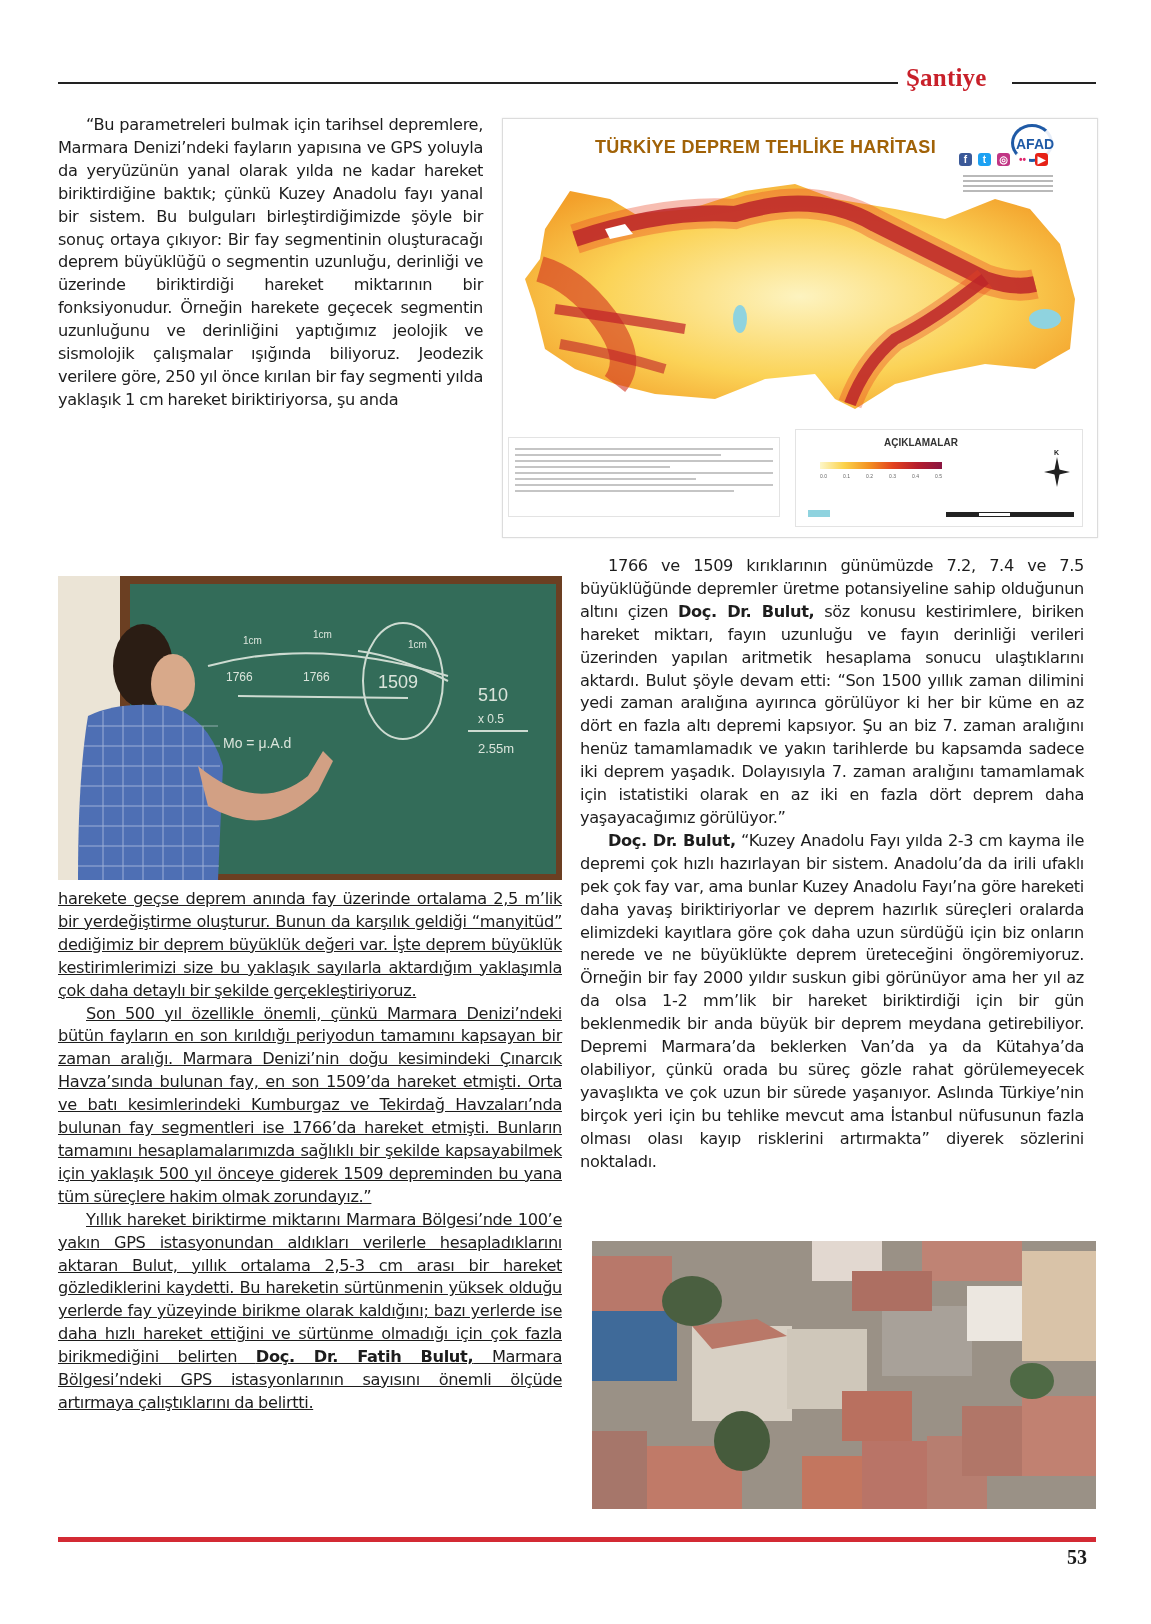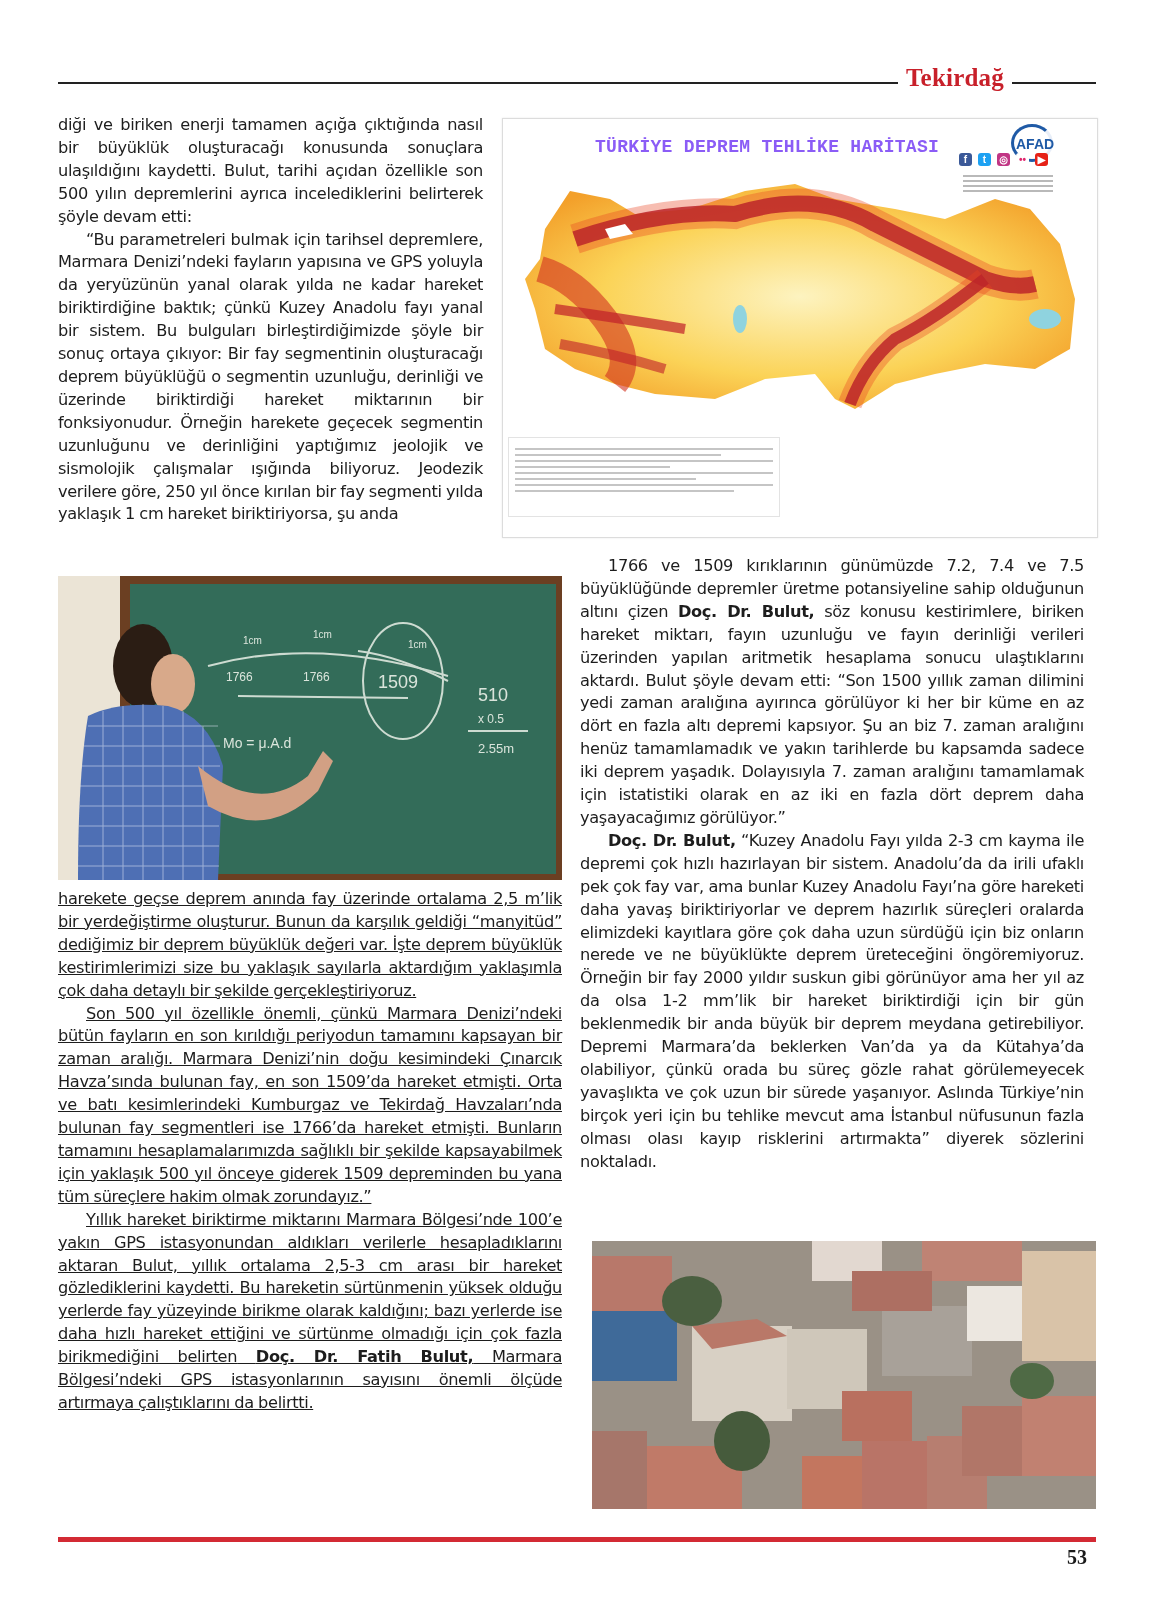--- a/index.html
+++ b/index.html
@@ -15,21 +15,21 @@
   .txt p { margin: 0; }
   .txt p.ind { text-indent: 28px; }
   .txt b { font-weight: bold; }
 
   .col1a { left: 58px; top: 114px; width: 425px; }
   .col1b { left: 58px; top: 888px; width: 504px; text-decoration: underline; }
   .col2  { left: 580px; top: 555px; width: 504px; }
 
   
   .map { position: absolute; left: 502px; top: 118px; width: 594px; height: 418px; background: #ffffff; border: 1px solid #dcdcdc; box-shadow: 0 0 2px #e8e8e8; overflow: hidden; }
-  .map-title { position: absolute; left: 92px; top: 18px; font-family: Liberation Mono, monospace; font-weight: bold; font-size: 18px; color: #8b5cf6; letter-spacing: 0.3px; }
+  .map-title { position: absolute; left: 92px; top: 18px; font-family: Liberation Sans, sans-serif; font-weight: bold; font-size: 18px; color: #a16207; letter-spacing: 0.3px; }
   .afad { position: absolute; left: 508px; top: 5px; width: 36px; height: 32px; border-radius: 50%; border: 3px solid #1f5aa6; border-right-color: #e8eef8; }
   .afad-text { position: absolute; left: 513px; top: 17px; font-family: "Liberation Sans", sans-serif; font-weight: bold; font-size: 14px; color: #1f5aa6; }
   .social { position: absolute; left: 456px; top: 34px; display: flex; gap: 6px; }
   .social span { display: block; width: 13px; height: 13px; border-radius: 3px; font-family: "Liberation Sans", sans-serif; font-size: 10px; line-height: 13px; text-align: center; color: #fff; font-weight: bold; }
   .contact { position: absolute; left: 460px; top: 53px; width: 90px; }
   .contact div { height: 2px; background: #b9b9b9; margin: 3px 0; }
 
   .turkey { position: absolute; left: 12px; top: 50px; width: 570px; height: 260px; }
 
   .note-box { position: absolute; left: 5px; top: 318px; width: 272px; height: 80px; border: 1px solid #e3e3e3; padding: 6px; box-sizing: border-box; }
@@ -47,25 +47,24 @@
   .photo2 { position: absolute; left: 592px; top: 1241px; width: 504px; height: 268px; overflow: hidden; background: #8b8378; }
 
   
   .footer-line { position: absolute; left: 58px; top: 1537px; width: 1038px; height: 5px; background: #d32a34; }
   .page-num { position: absolute; left: 1067px; top: 1546px; font-family: "Liberation Serif", serif; font-weight: bold; font-size: 20px; color: #1a1a1a; }
 </style>
 </head>
 <body>
 
 <div class="hdr-line-left"></div>
-<div class="hdr-title">Tekirdağ</div>
+<div class="hdr-title">Şantiye</div>
 <div class="hdr-line-right"></div>
 
 <div class="txt col1a">
-  <p>diği ve biriken enerji tamamen açığa çıktığında nasıl bir büyüklük oluşturacağı konusunda sonuçlara ulaşıldığını kaydetti. Bulut, tarihi açıdan özellikle son 500 yılın depremlerini ayrıca incelediklerini belirterek şöyle devam etti:</p>
   <p class="ind">“Bu parametreleri bulmak için tarihsel depremlere, Marmara Denizi’ndeki fayların yapısına ve GPS yoluyla da yeryüzünün yanal olarak yılda ne kadar hareket biriktirdiğine baktık; çünkü Kuzey Anadolu fayı yanal bir sistem. Bu bulguları birleştirdiğimizde şöyle bir sonuç ortaya çıkıyor: Bir fay segmentinin oluşturacağı deprem büyüklüğü o segmentin uzunluğu, derinliği ve üzerinde biriktirdiği hareket miktarının bir fonksiyonudur. Örneğin harekete geçecek segmentin uzunluğunu ve derinliğini yaptığımız jeolojik ve sismolojik çalışmalar ışığında biliyoruz. Jeodezik verilere göre, 250 yıl önce kırılan bir fay segmenti yılda yaklaşık 1 cm hareket biriktiriyorsa, şu anda</p>
 </div>
 
 <div class="map">
   <div class="map-title">TÜRKİYE DEPREM TEHLİKE HARİTASI</div>
   <div class="afad"></div>
   <div class="afad-text">AFAD</div>
   <div class="social">
     <span style="background:#3b5998;">f</span>
     <span style="background:#1da1f2;">t</span>
@@ -103,20 +102,39 @@
 
   <div class="note-box">
     <div></div>
       <div style="width:80%"></div>
       <div></div>
       <div style="width:60%"></div>
       <div></div>
       <div style="width:70%"></div>
       <div></div>
       <div style="width:85%"></div>
+  </div>
+  <div class="legend">
+    <div class="legend-title">AÇIKLAMALAR</div>
+    <div class="legend-bar"></div>
+    <div class="legend-ticks">
+      <span>0.0</span>
+      <span>0.1</span>
+      <span>0.2</span>
+      <span>0.3</span>
+      <span>0.4</span>
+      <span>0.5</span>
+    </div>
+    <div class="legend-water"></div>
+    <div class="legend-scale"></div>
+    <svg class="compass" viewBox="0 0 30 40">
+      <text x="12" y="7" font-size="7" font-family="Liberation Sans, sans-serif" font-weight="bold" fill="#222">K</text>
+      <polygon points="15,9 18,24 15,39 12,24" fill="#222"></polygon>
+      <polygon points="2,24 15,21 28,24 15,27" fill="#222"></polygon>
+    </svg>
   </div>
 </div>
 
 <div class="photo1">
   <svg width="504" height="304" viewBox="0 0 504 304">
     <rect x="0" y="0" width="504" height="304" fill="#ebe4d6"></rect>
     <rect x="62" y="0" width="442" height="304" fill="#6b3f22"></rect>
     <rect x="72" y="8" width="426" height="290" fill="#2f6553"></rect>
     <rect x="72" y="8" width="426" height="290" fill="#3b7a64" opacity="0.35"></rect>
     <g stroke="#e9efe6" stroke-width="2" fill="none" opacity="0.85">

